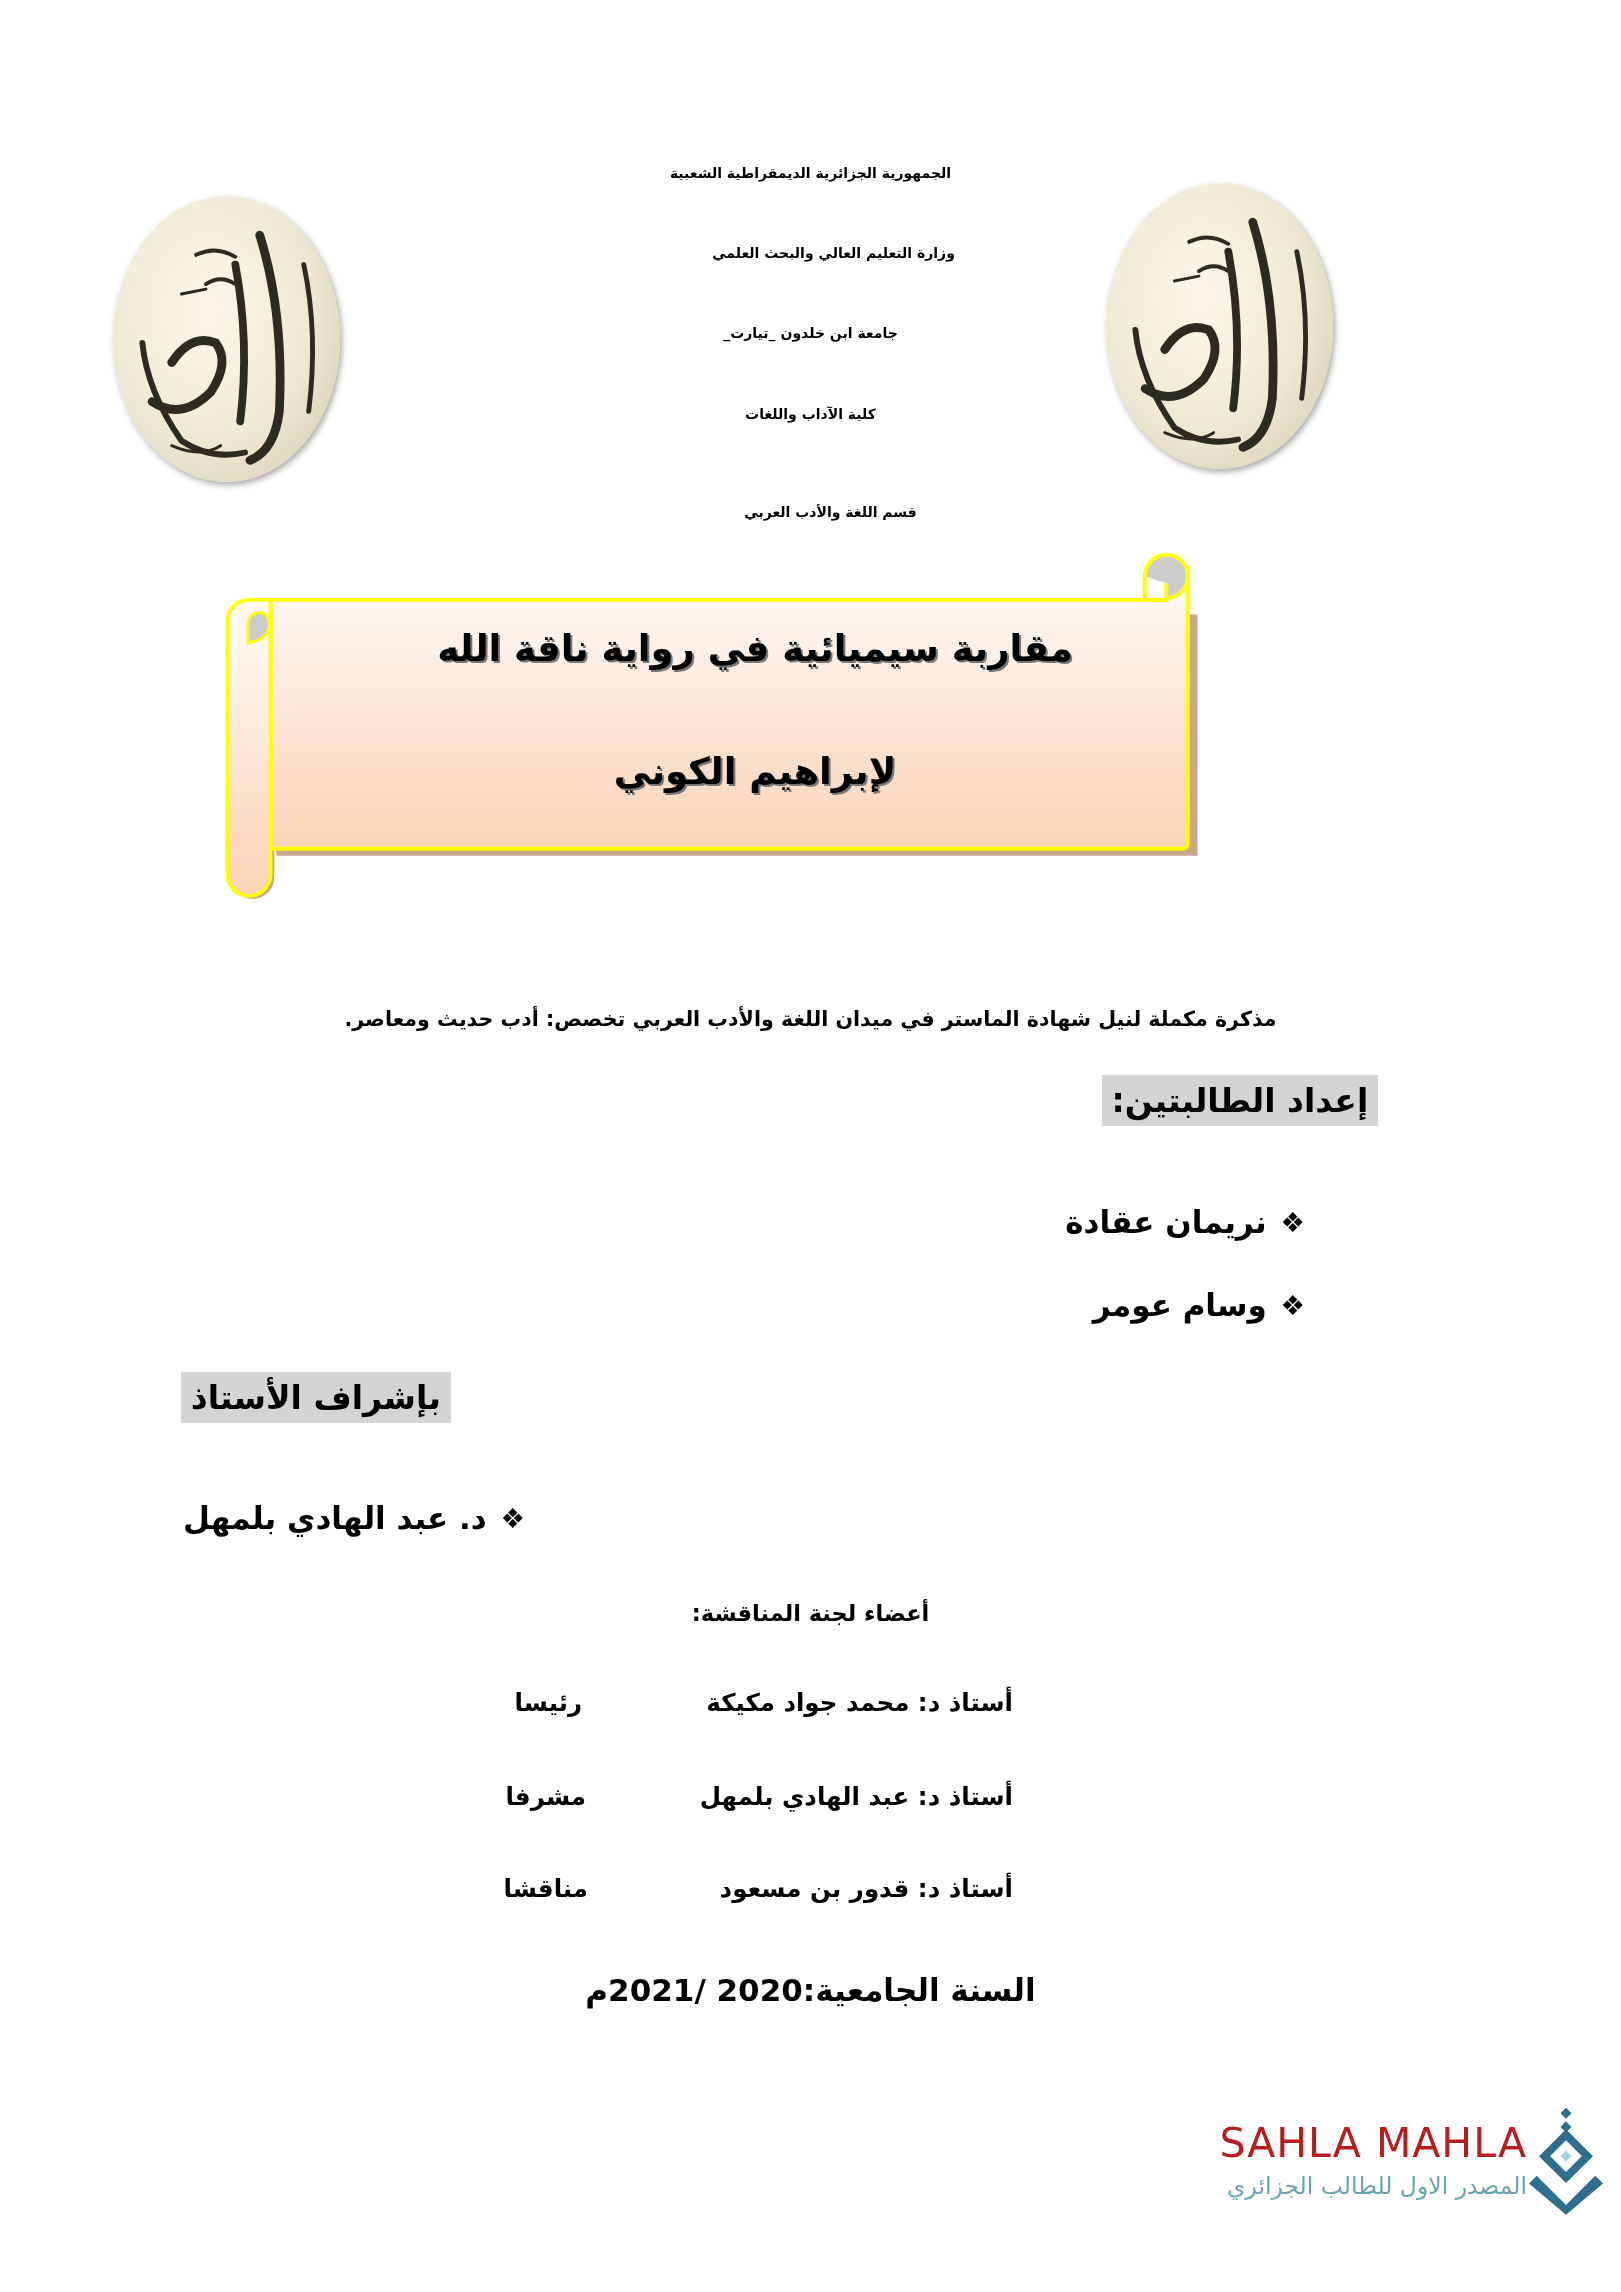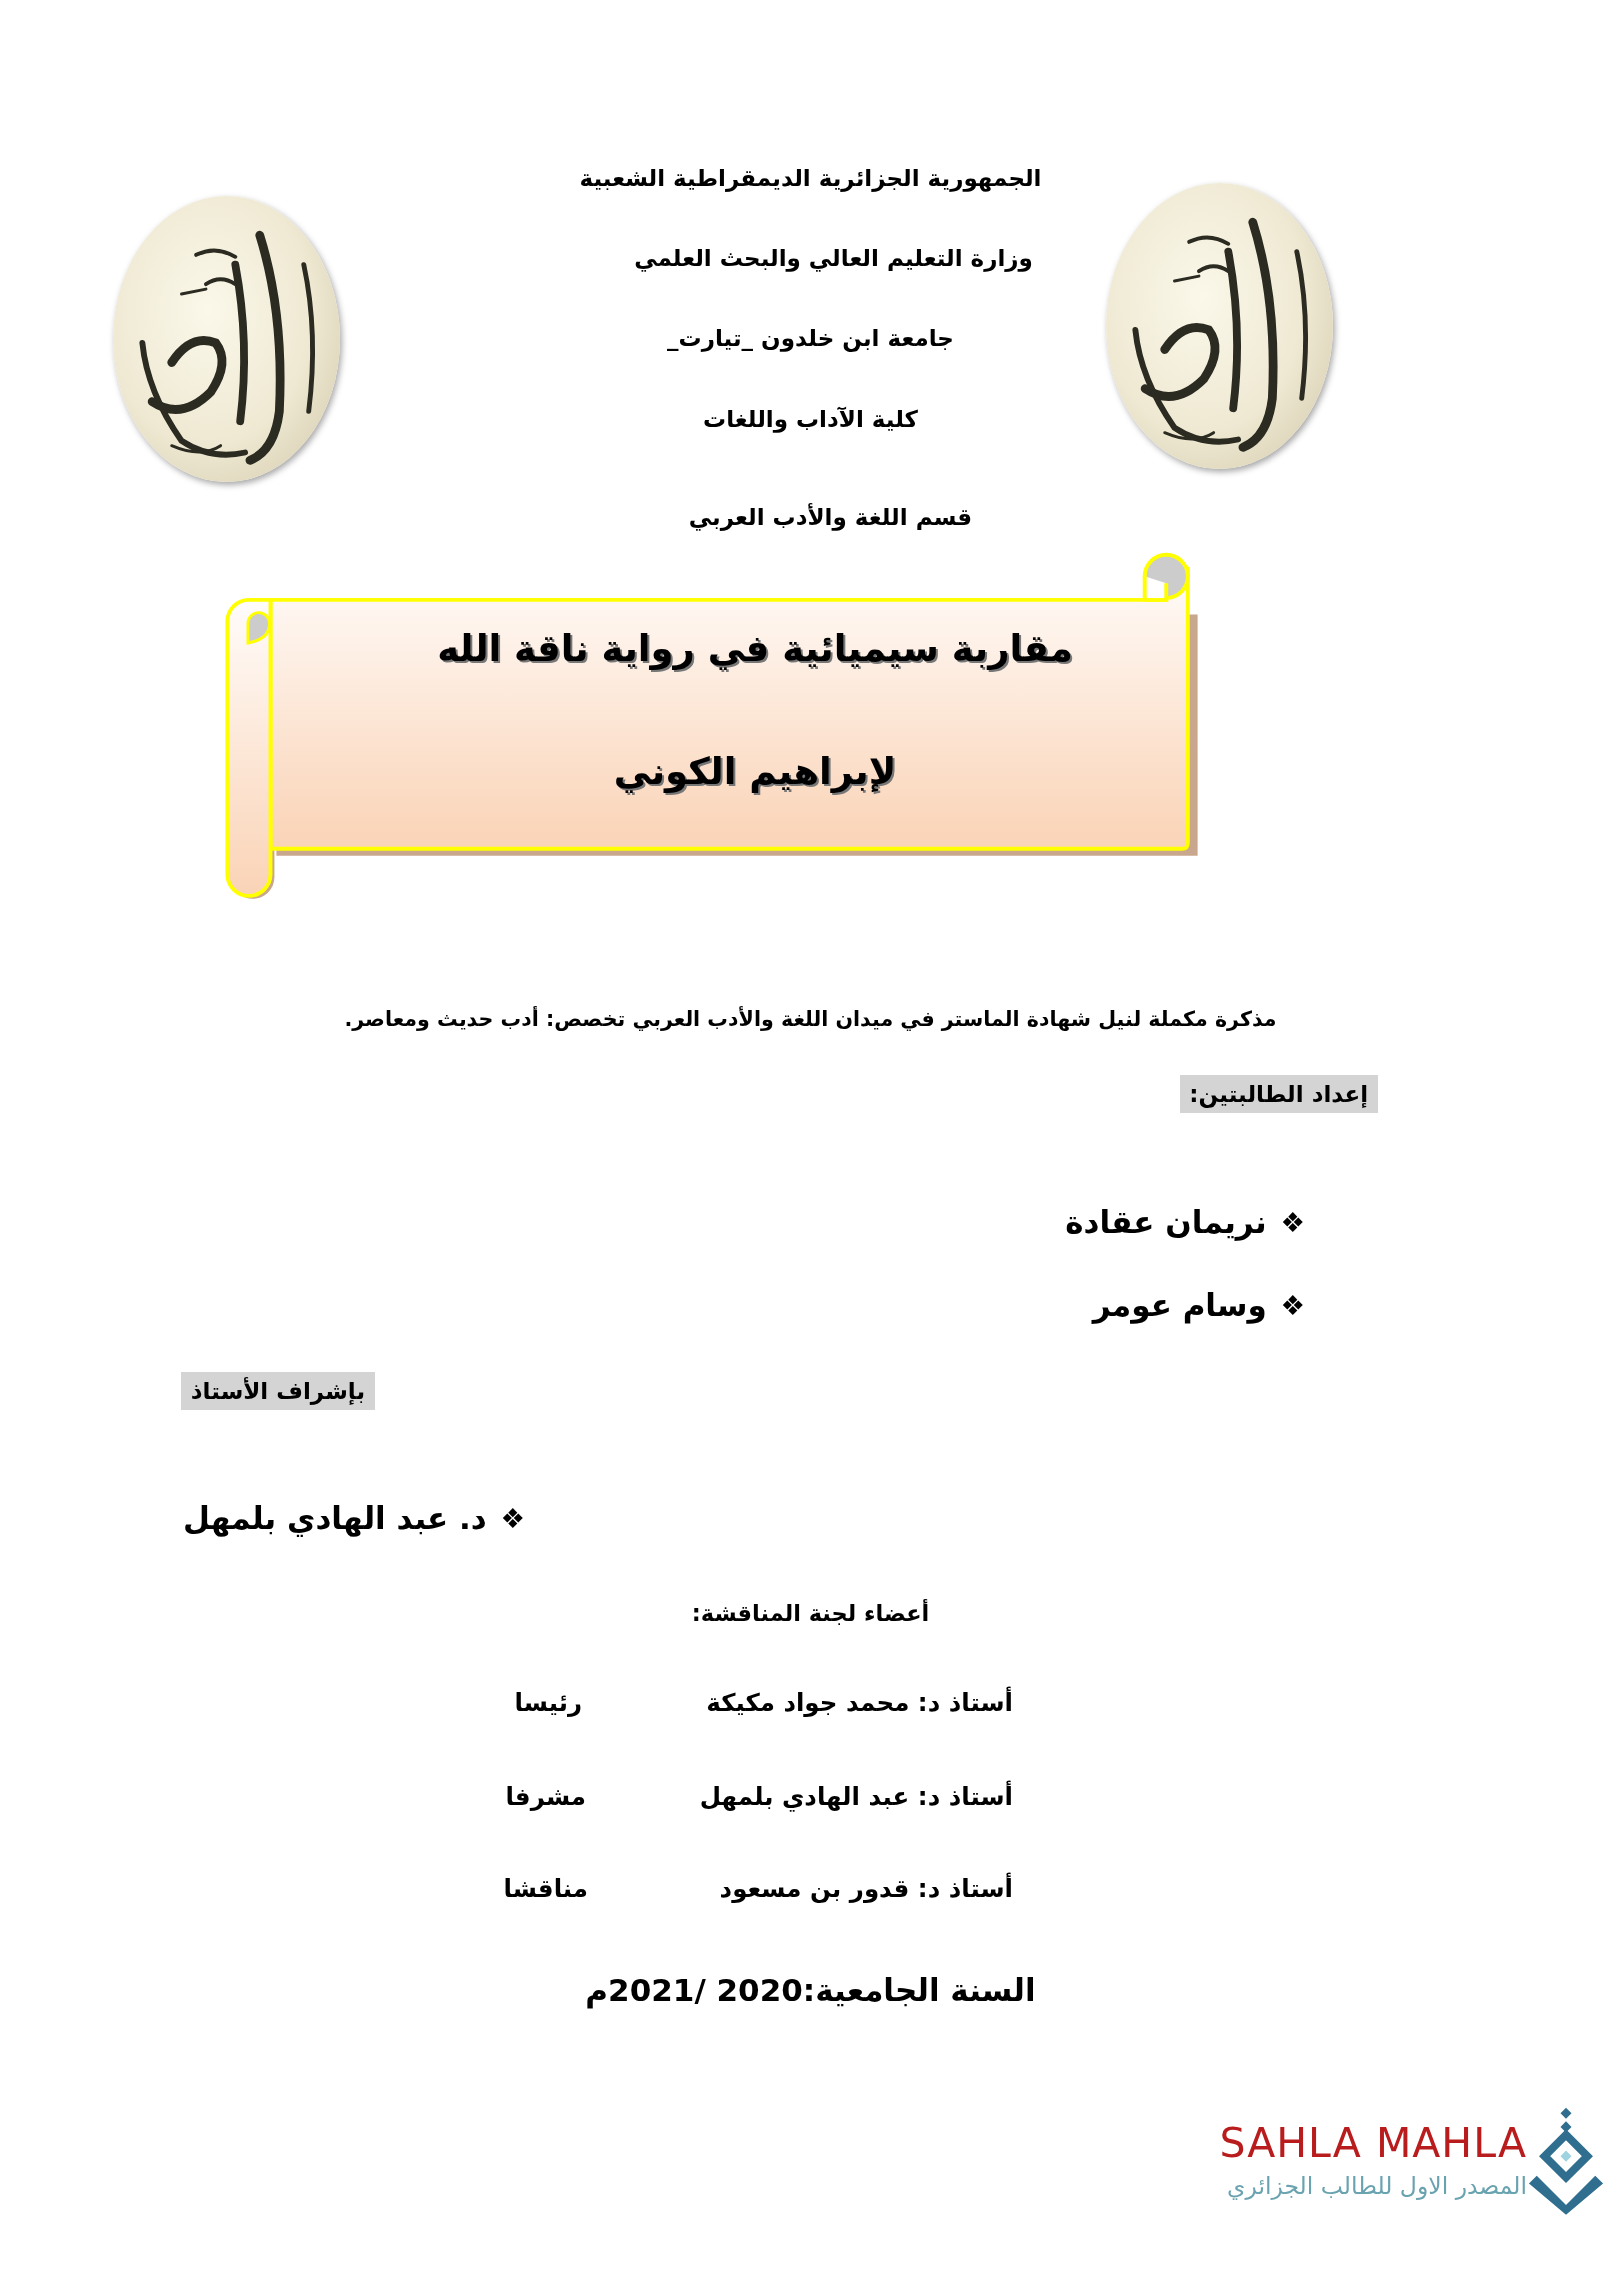--- a/index.html
+++ b/index.html
@@ -1,30 +1,30 @@
 <!DOCTYPE html>
 <html><head>
 <meta charset="utf-8">
 <style>
   html, body { margin:0; padding:0; background:#ffffff; }
   body { width:1621px; height:2293px; position:relative; overflow:hidden;
          font-family:"DejaVu Sans", sans-serif; color:#000; direction:rtl; }
   .center-line { position:absolute; left:0; width:1621px; text-align:center; font-weight:bold; white-space:nowrap; }
-  .hdr { font-size:23px; }
+  .hdr { font-size:14px; }
   .logo { position:absolute; width:227px; height:286px; border-radius:50%;
           background: radial-gradient(ellipse at 42% 40%, #fbf8ea 0%, #efe9d3 55%, #d9d1b5 85%, #a89f86 100%);
           box-shadow: 2px 2.9px 5.9px rgba(0,0,0,0.35); overflow:hidden; }
   .logo svg { position:absolute; left:0; top:0; width:100%; height:100%; }
   
   .scroll { position:absolute; left:0; top:0; width:1621px; height:941px; pointer-events:none; }
   .title-line { position:absolute; left:265px; width:980px; text-align:center; font-weight:bold;
                 font-size:37px; white-space:nowrap; text-shadow:2px 2px 0 #777; }
   .subtitle { position:absolute; left:0; width:1621px; text-align:center; top:1007px; font-size:20.6px; font-weight:bold; white-space:nowrap; }
   .highlight { background:#d4d4d4; padding:5.9px 9.8px; display:inline-block; }
-  .section-head { position:absolute; font-size:23px; font-weight:bold; white-space:nowrap;padding-left:16px; }
+  .section-head { position:absolute; font-size:33px; font-weight:bold; white-space:nowrap;padding-left:16px; }
   .bullet-item { position:absolute; font-size:31px; font-weight:bold; white-space:nowrap; display:flex; align-items:center; gap:13.7px; }
   .bullet { font-size:27.4px; }
   .committee-title { position:absolute; left:0; width:1621px; text-align:center; top:1600px; font-size:22.5px; font-weight:bold; }
   .member { position:absolute; font-size:24.5px; font-weight:bold; white-space:nowrap; }
   .role { position:absolute; font-size:24.5px; font-weight:bold; white-space:nowrap; }
   .year { position:absolute; left:0; width:1621px; text-align:center; top:1972px; font-size:31px; font-weight:bold; white-space:nowrap; }
   .brand { position:absolute; left:1166px; top:2107px; width:441px; height:108px; }
   .brand-en { position:absolute; right:80px; top:11.8px; font-family:"DejaVu Sans", sans-serif; font-size:41px; color:#b91c1c; letter-spacing:1px; direction:ltr; }
   .brand-ar { position:absolute; right:80px; top:65px; font-size:23.5px; color:#6aa3b0; white-space:nowrap; }
   .brand-mark { position:absolute; right:2px; top:0; width:78px; height:108px; }

